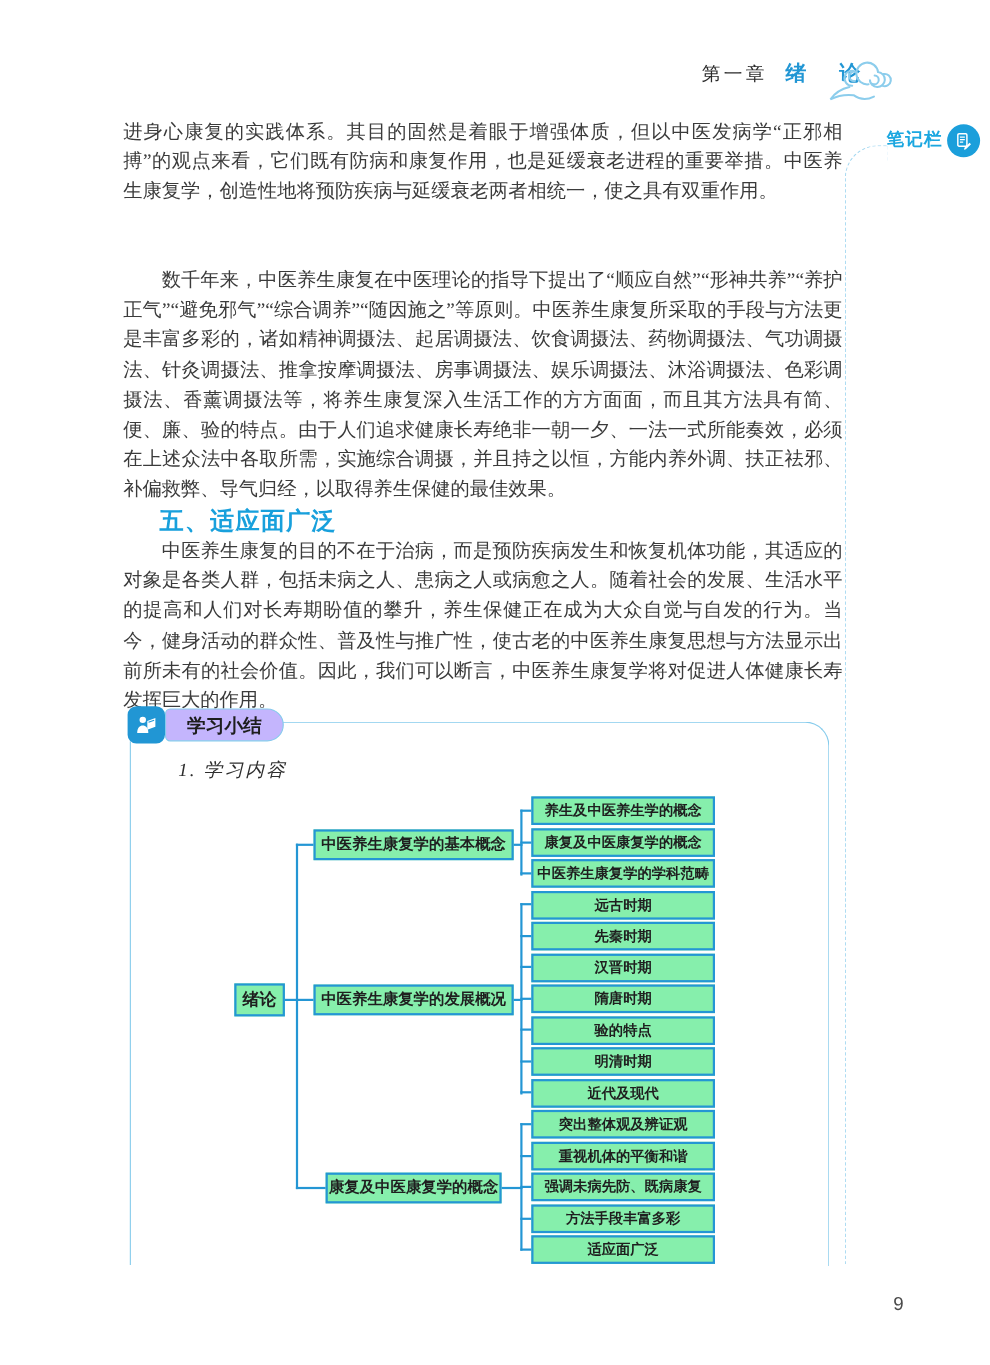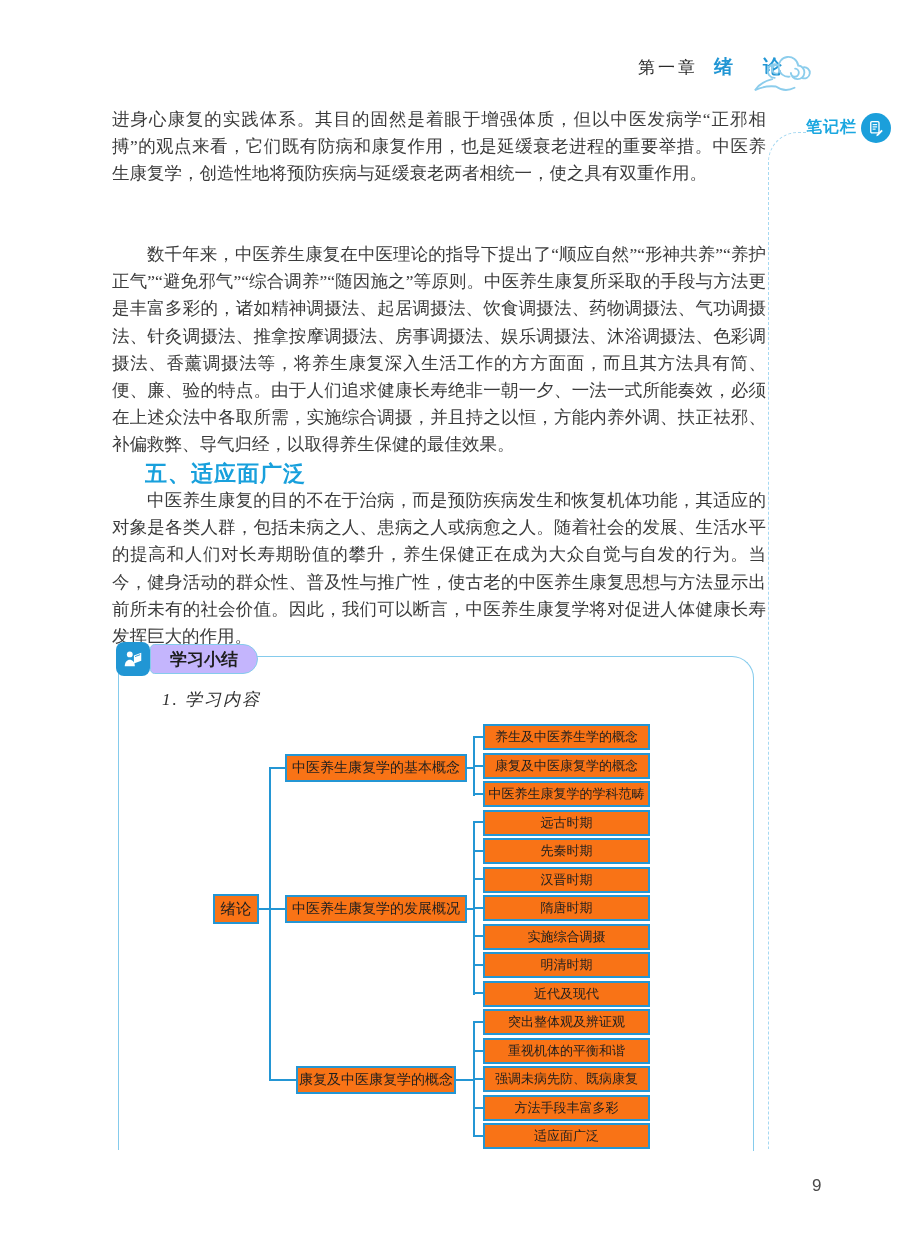--- a/index.html
+++ b/index.html
@@ -34,22 +34,22 @@
   .sum-left{position:absolute;left:118px;top:674px;width:0;height:476px;border-left:1.5px solid #85cbec;}
   .sum-icon{position:absolute;left:116px;top:642px;width:34px;height:34px;border-radius:8px;
     background:#2196d4;display:flex;align-items:center;justify-content:center;}
   .sum-pill{position:absolute;left:150px;top:644px;width:106px;height:28px;border:1.5px solid #85cbec;
     border-radius:5px 16px 16px 5px;display:flex;align-items:center;justify-content:center;
     font-family:"Liberation Sans",sans-serif;font-size:17px;font-weight:bold;color:#1d1d1d;background:#c4b5fd;}
   .sum-sub{position:absolute;left:162px;top:688px;font-size:17px;font-style:italic;
     color:#2e2e2e;letter-spacing:2px;}
 
   
-  .tnode{position:absolute;box-sizing:border-box;border:2px solid #2496d4;background:#f97316;
-    display:flex;align-items:center;justify-content:center;font-weight:normal;color:#1f1f1f;}
+  .tnode{position:absolute;box-sizing:border-box;border:2px solid #2496d4;background:#86efac;
+    display:flex;align-items:center;justify-content:center;font-weight:bold;color:#1f1f1f;}
   .troot{left:213px;top:894px;width:46px;height:30px;font-size:15.5px;}
   .tbranch{font-size:14px;}
   .tleaf{left:483px;width:167px;height:26px;font-size:13px;}
   .cl{position:absolute;background:#2496d4;}
 
   .pagenum{position:absolute;left:812px;top:1176px;font-family:"Liberation Sans",sans-serif;
     font-size:17px;color:#4a4a4a;}
 </style>
 </head>
 <body>
@@ -108,21 +108,21 @@
   <div class="tnode tbranch" style="left:285px;top:754px;width:182px;height:28px;">中医养生康复学的基本概念</div>
   <div class="tnode tbranch" style="left:296px;top:1066px;width:160px;height:28px;">康复及中医康复学的概念</div>
 
   <div class="tnode tleaf" style="top:724px;">养生及中医养生学的概念</div>
   <div class="tnode tleaf" style="top:753px;">康复及中医康复学的概念</div>
   <div class="tnode tleaf" style="top:781px;">中医养生康复学的学科范畴</div>
   <div class="tnode tleaf" style="top:810px;">远古时期</div>
   <div class="tnode tleaf" style="top:838px;">先秦时期</div>
   <div class="tnode tleaf" style="top:867px;">汉晋时期</div>
   <div class="tnode tleaf" style="top:895px;">隋唐时期</div>
-  <div class="tnode tleaf" style="top:924px;">实施综合调摄</div>
+  <div class="tnode tleaf" style="top:924px;">验的特点</div>
   <div class="tnode tleaf" style="top:952px;">明清时期</div>
   <div class="tnode tleaf" style="top:981px;">近代及现代</div>
   <div class="tnode tleaf" style="top:1009px;">突出整体观及辨证观</div>
   <div class="tnode tleaf" style="top:1038px;">重视机体的平衡和谐</div>
   <div class="tnode tleaf" style="top:1066px;">强调未病先防、既病康复</div>
   <div class="tnode tleaf" style="top:1095px;">方法手段丰富多彩</div>
   <div class="tnode tleaf" style="top:1123px;">适应面广泛</div>
 
   <div class="cl" style="left:259px;top:908px;width:26px;height:2px;"></div>
   <div class="cl" style="left:269px;top:767px;width:2px;height:314px;"></div>

